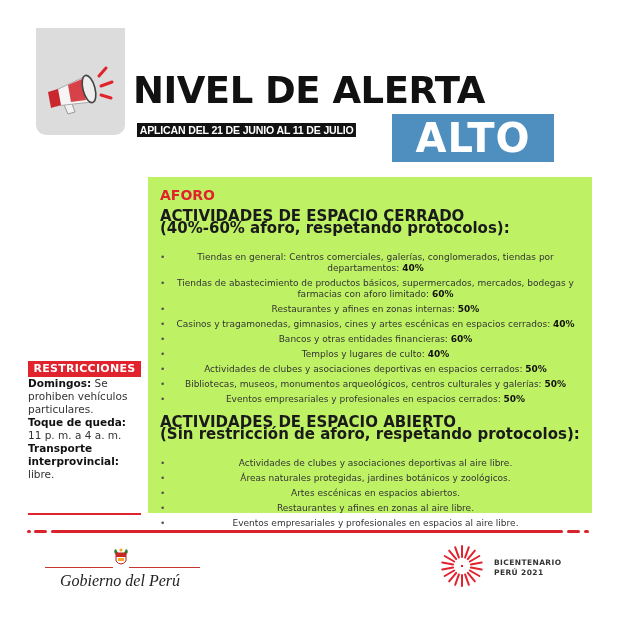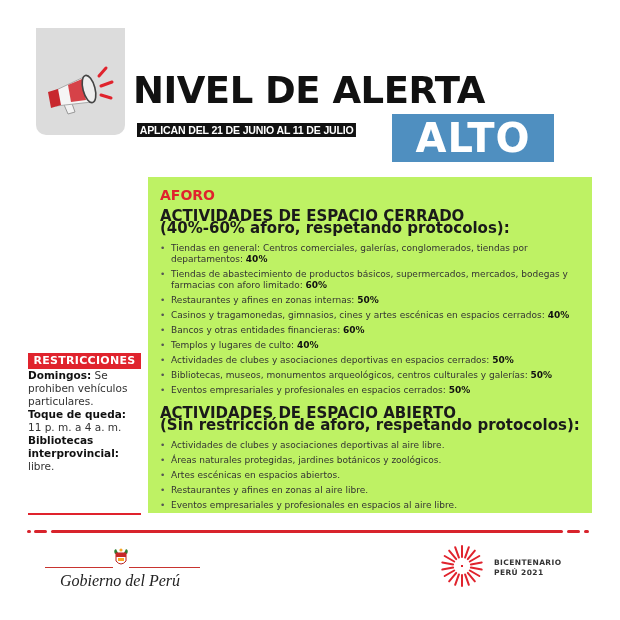--- a/index.html
+++ b/index.html
@@ -11,27 +11,27 @@
 
   .title { position: absolute; left: 133px; top: 72px; font-family: "DejaVu Sans", sans-serif; font-weight: bold; font-size: 37px; letter-spacing: -0.5px; color: #111; line-height: 1; }
 
   .date-strip { position: absolute; left: 137px; top: 123px; height: 14px; background: #111; color: #fff; font-family: "Liberation Sans", sans-serif; font-weight: bold; font-size: 11.5px; line-height: 14px; padding: 0 3px; letter-spacing: -0.2px; transform: scaleX(0.92); transform-origin: left center; white-space: nowrap; }
 
   .level-box { position: absolute; left: 392px; top: 114px; width: 162px; height: 48px; background: #4f8fc0; color: #fff; font-family: "DejaVu Sans", sans-serif; font-weight: bold; font-size: 40px; line-height: 48px; text-align: center; letter-spacing: 1px; }
 
   .panel { position: absolute; left: 148px; top: 177px; width: 444px; height: 336px; background: #bef264; padding: 9px 12px 0 12px; }
   .panel h2 { font-family: "DejaVu Sans", sans-serif; font-weight: bold; font-size: 14px; color: #e0232d; line-height: 18px; margin-bottom: 6px; }
   .panel h3 { font-family: "DejaVu Sans", sans-serif; font-weight: bold; font-size: 15px; color: #1a1a1a; line-height: 12px; }
-  .panel ul { list-style: none; margin-top: 9px; }
+  .panel ul { list-style: none; margin-top: 18px; text-align: center; }
   .panel li { font-family: "DejaVu Sans", sans-serif; font-size: 9px; line-height: 11px; color: #333; padding-left: 11px; position: relative; margin-bottom: 4px; }
   .panel li::before { content: "•"; position: absolute; left: 0; top: 0; color: #555; }
   .panel li b { font-weight: bold; color: #111; }
   .section2 { margin-top: 11px; }
 
-  .restr { position: absolute; left: 28px; top: 353px; width: 113px; }
+  .restr { position: absolute; left: 28px; top: 361px; width: 113px; }
   .restr-title { background: #e0232d; color: #fff; font-family: "DejaVu Sans", sans-serif; font-weight: bold; font-size: 11px; line-height: 16px; text-align: center; letter-spacing: 0.3px; }
   .restr-item { font-family: "DejaVu Sans", sans-serif; font-size: 10.5px; line-height: 13px; color: #333; margin-top: 0; }
   .restr-item b { color: #111; }
   .restr-line { position: absolute; left: 28px; top: 513px; width: 113px; height: 2px; background: #e0232d; }
 
   .dash-line { position: absolute; left: 27px; top: 530px; width: 566px; height: 4px; }
   .dash-line span { position: absolute; top: 0; height: 3px; background: #d8232c; border-radius: 2px; }
 
   .gob { position: absolute; left: 45px; top: 548px; width: 155px; height: 45px; font-style: italic; }
   .gob .rule-l, .gob .rule-r { position: absolute; top: 19px; height: 1px; background: #c8342f; }
@@ -96,21 +96,21 @@
       <li>Restaurantes y afines en zonas al aire libre.</li>
       <li>Eventos empresariales y profesionales en espacios al aire libre.</li>
     </ul>
   </div>
 </div>
 
 <div class="restr">
   <div class="restr-title">RESTRICCIONES</div>
   <div class="restr-item"><b>Domingos:</b><span> Se prohiben vehículos particulares.</span></div>
   <div class="restr-item"><b>Toque de queda:</b><br><span>11 p. m. a 4 a. m.</span></div>
-  <div class="restr-item"><b>Bibliotecas interprovincial:</b><br><span>libre.</span></div>
+  <div class="restr-item"><b>Transporte interprovincial:</b><br><span>libre.</span></div>
 </div>
 <div class="restr-line"></div>
 
 <div class="dash-line">
   <span style="left:0;width:4px;"></span>
   <span style="left:7px;width:13px;"></span>
   <span style="left:24px;width:512px;"></span>
   <span style="left:540px;width:13px;"></span>
   <span style="left:557px;width:5px;"></span>
 </div>

